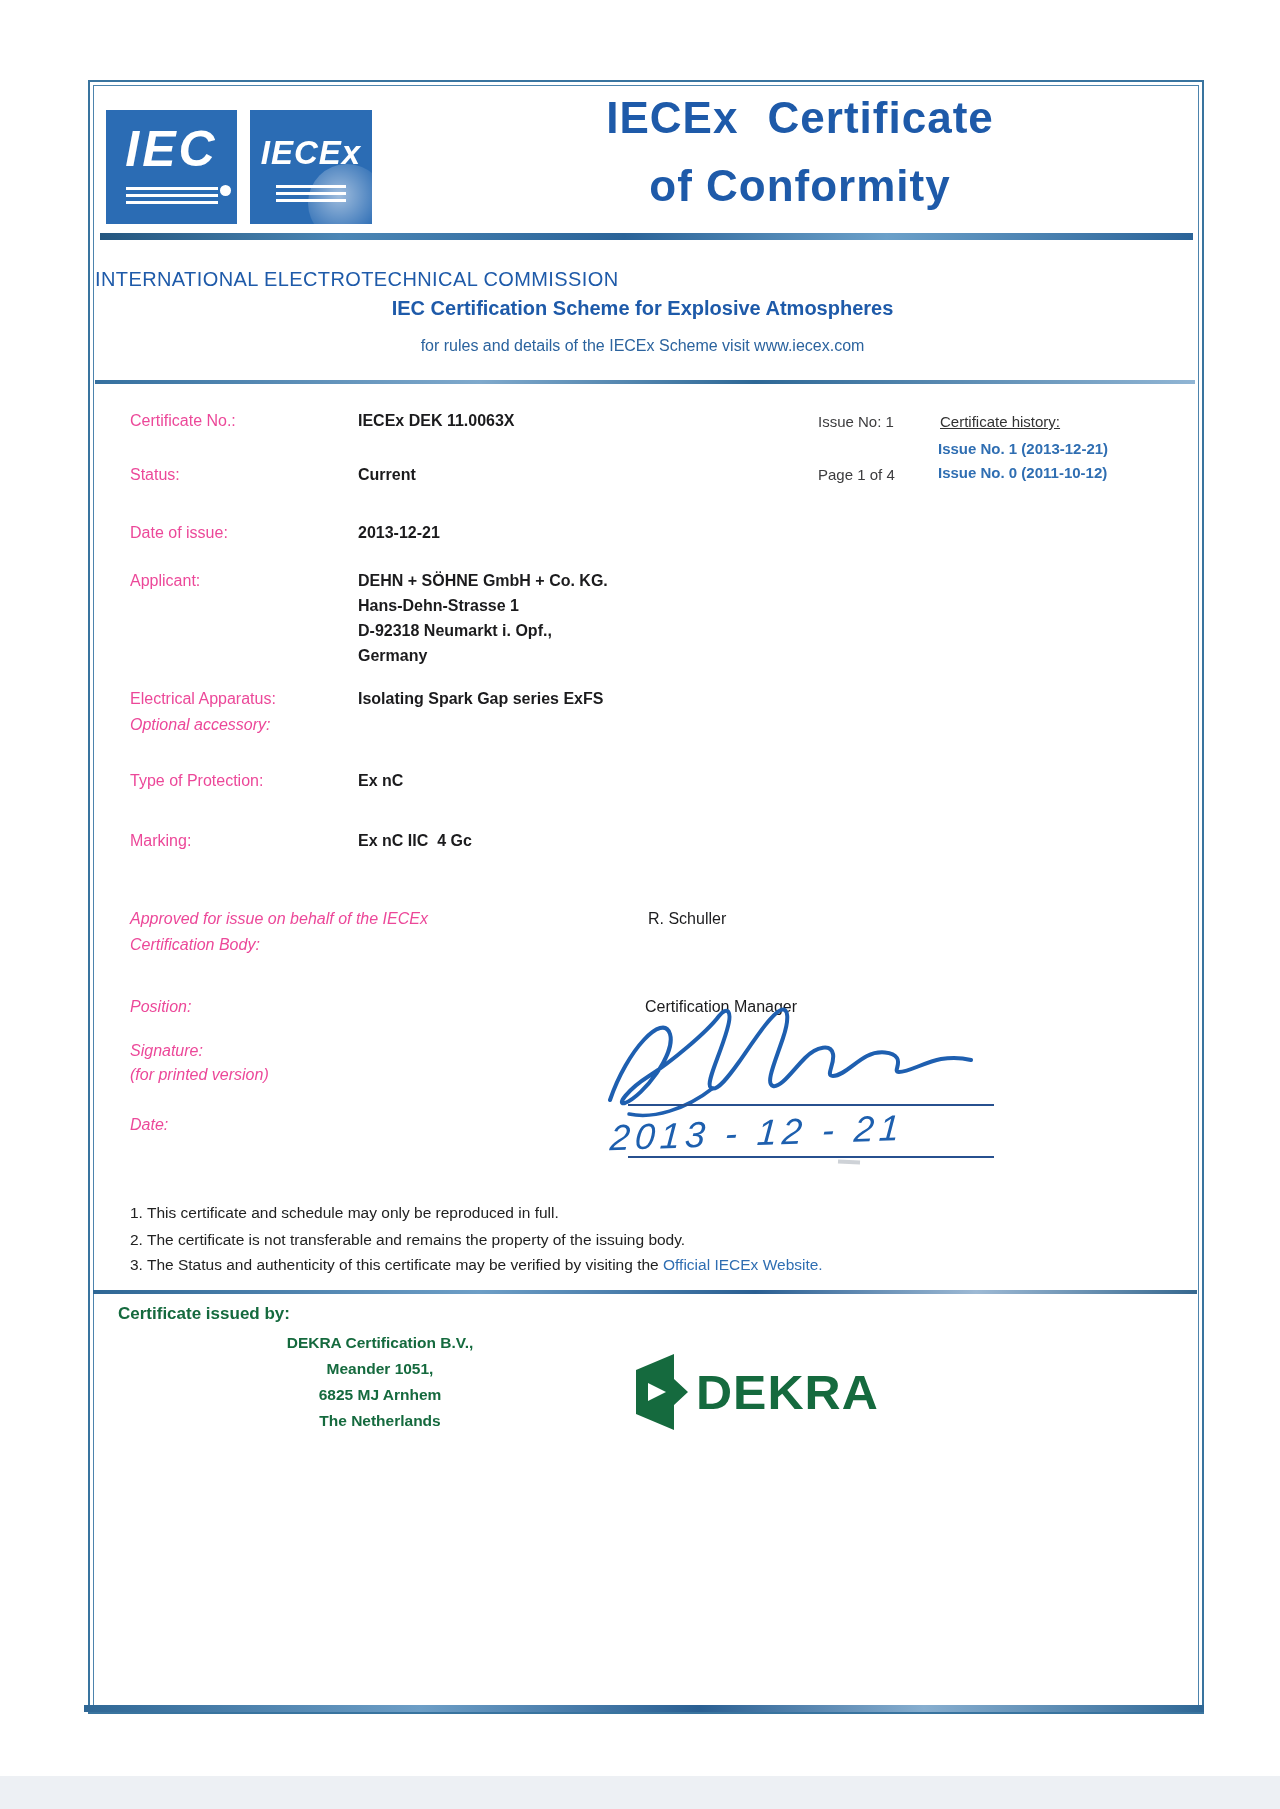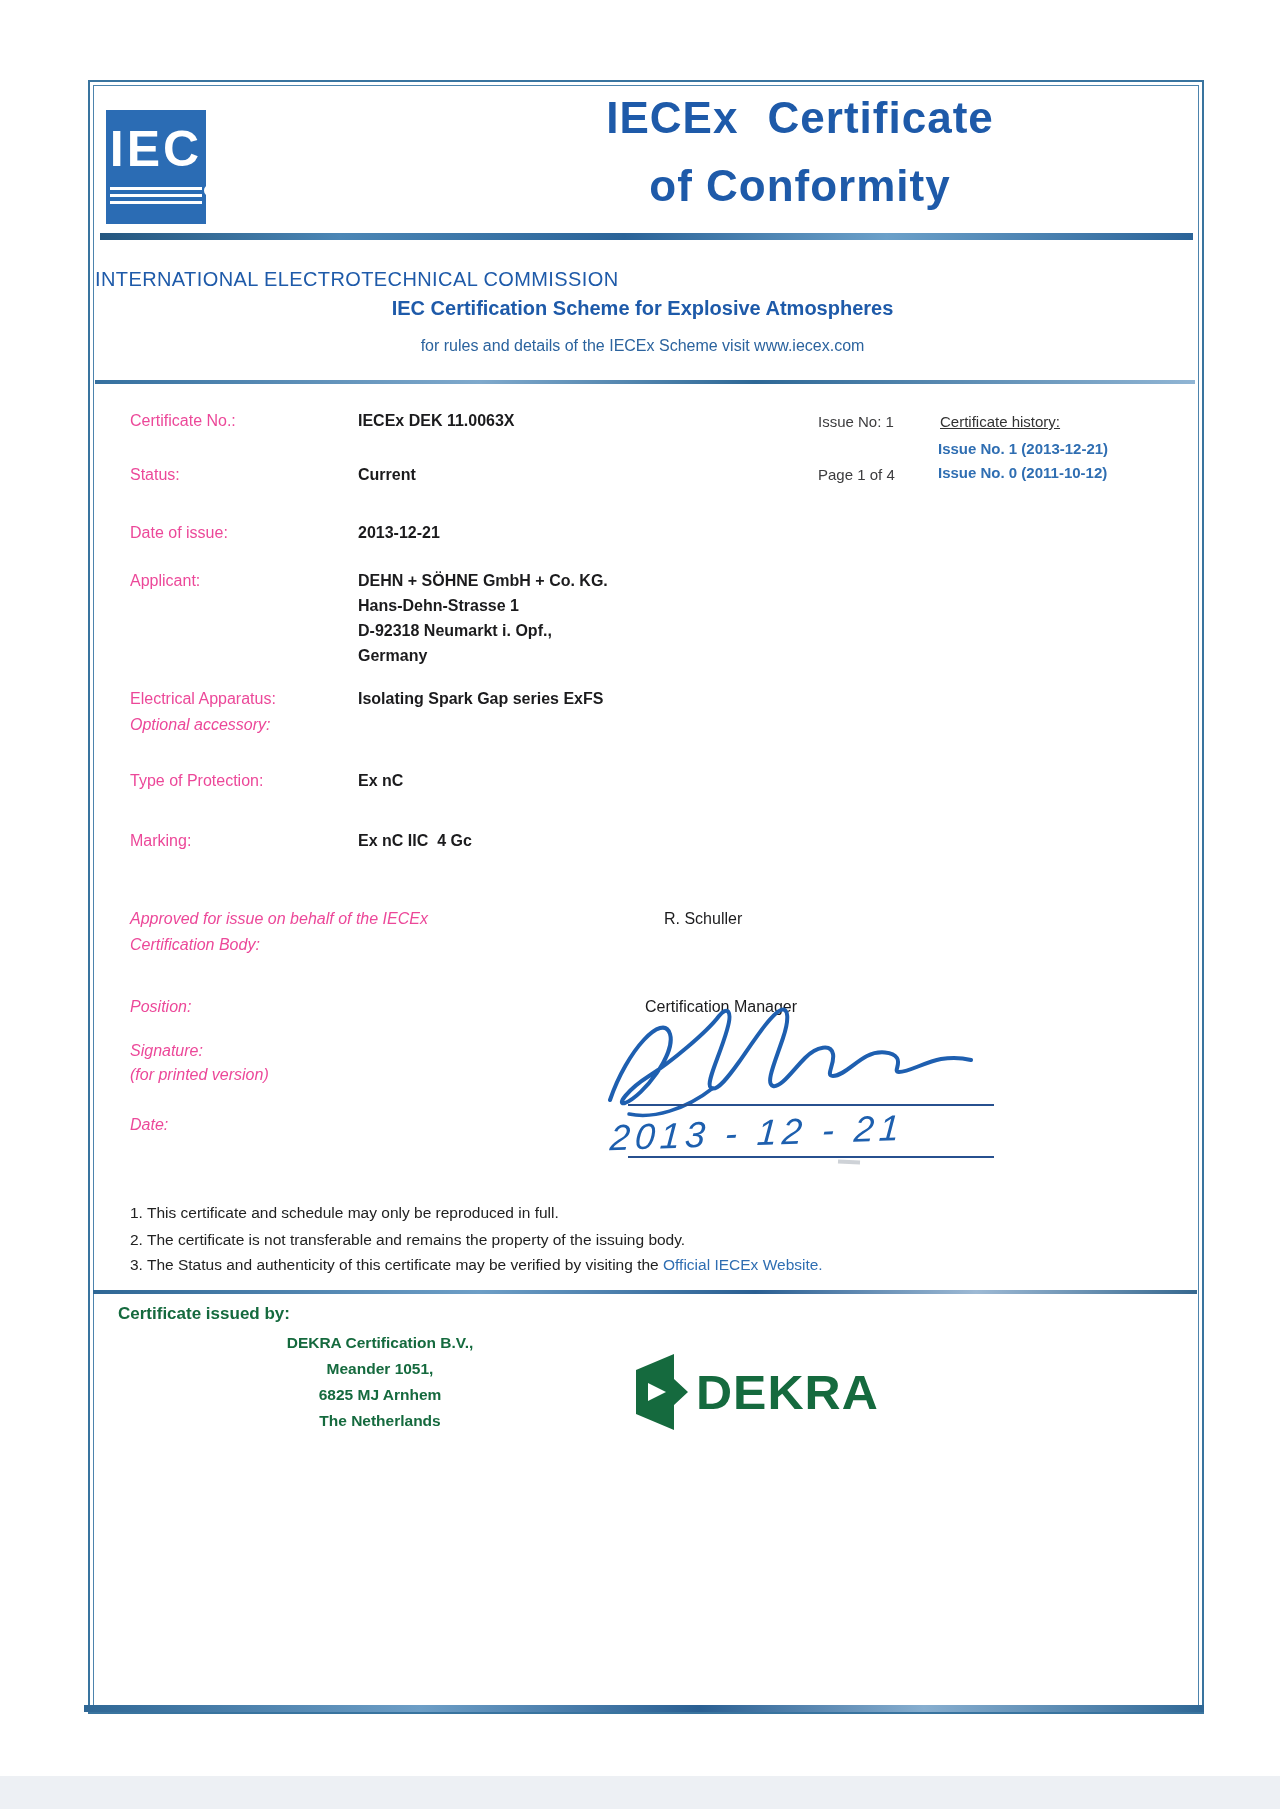--- a/index.html
+++ b/index.html
@@ -6,22 +6,22 @@
   .scan{position:relative;width:1280px;height:1809px;background:#ffffff;
         font-family:"Liberation Sans",sans-serif;overflow:hidden;color:#1b1b1d;}
   .abs{position:absolute;}
   
   .frame{position:absolute;left:88px;top:80px;width:1112px;height:1630px;
          border:2px solid #39749f;}
   .frame-inner{position:absolute;inset:3px;border:1px solid #4d84ad;}
   .frame-bottom-thick{position:absolute;left:84px;top:1705px;width:1120px;height:7px;
          background:linear-gradient(90deg,#2f6795,#6d9ec6 30%,#2a5f92 55%,#87aecf 75%,#2f6795);}
   
-  .logo-iec{position:absolute;left:106px;top:110px;width:100px;height:114px;background:#2b6cb4;
-            display:flex;flex-direction:column;align-items:center;}
+  .logo-iec{position:absolute;left:106px;top:110px;width:131px;height:114px;background:#2b6cb4;
+            display:flex;flex-direction:column;align-items:center;font-style:italic;}
   .logo-iec .t{color:#fff;font-weight:bold;font-size:50px;letter-spacing:3px;margin-top:14px;line-height:1;}
   .bars{width:92px;margin-top:9px;position:relative;}
   .bars i{display:block;height:3px;background:#fff;margin-top:4px;}
   .bars .dot{position:absolute;right:-13px;top:2px;width:11px;height:11px;border-radius:50%;background:#fff;}
   .logo-iecex{position:absolute;left:250px;top:110px;width:122px;height:114px;background:#2b6cb4;
             display:flex;flex-direction:column;align-items:center;overflow:hidden;}
   .logo-iecex .t{color:#fff;font-weight:bold;font-style:italic;font-size:33px;margin-top:26px;line-height:1;letter-spacing:1px;}
   .globe{position:absolute;right:-14px;bottom:-18px;width:78px;height:78px;border-radius:50%;
          background:radial-gradient(circle at 40% 40%, rgba(255,255,255,0.55), rgba(255,255,255,0.08) 60%, transparent 70%);}
   
@@ -76,20 +76,29 @@
 
   <div class="logo-iec">
     <span class="t">IEC</span>
     <span class="bars">
         <i></i>
         <i></i>
         <i></i>
         <span class="dot"></span>
       </span>
   </div>
+  <div class="logo-iecex">
+    <span class="t">IECEx</span>
+    <span class="bars" style="width:70px;margin-top:12px;">
+        <i></i>
+        <i></i>
+        <i></i>
+      </span>
+    <span class="globe"></span>
+  </div>
 
   <div class="title-wrap">
     <div class="title1">IECEx Certificate</div>
     <div class="title2">of Conformity</div>
   </div>
 
   <div class="rule-thick"></div>
   <div class="commission">INTERNATIONAL ELECTROTECHNICAL COMMISSION</div>
   <div class="scheme">IEC Certification Scheme for Explosive Atmospheres</div>
   <div class="rules-note">for rules and details of the IECEx Scheme visit www.iecex.com</div>
@@ -120,21 +129,21 @@
   <span class="lbl it" style="left:130px;top:716px;">Optional accessory:</span>
 
   <span class="lbl" style="left:130px;top:772px;">Type of Protection:</span>
   <span class="val" style="left:358px;top:772px;">Ex nC</span>
 
   <span class="lbl" style="left:130px;top:832px;">Marking:</span>
   <span class="val" style="left:358px;top:832px;">Ex nC IIC  4 Gc</span>
 
   <span class="lbl it" style="left:130px;top:910px;">Approved for issue on behalf of the IECEx</span>
   <span class="lbl it" style="left:130px;top:936px;">Certification Body:</span>
-  <span class="val plain" style="left:664px;top:910px;">R. Schuller</span>
+  <span class="val plain" style="left:648px;top:910px;">R. Schuller</span>
 
   <span class="lbl it" style="left:130px;top:998px;">Position:</span>
   <span class="val plain" style="left:645px;top:998px;">Certification Manager</span>
 
   <span class="lbl it" style="left:130px;top:1042px;">Signature:</span>
   <span class="lbl it" style="left:130px;top:1066px;">(for printed version)</span>
   <span class="lbl it" style="left:130px;top:1116px;">Date:</span>
 
   <svg class="abs" style="left:585px;top:1002px;" width="410" height="118" viewBox="0 0 410 118">
     <path d="M25,98 C42,48 78,10 85,32 C91,52 58,94 40,101 C31,104 42,88 64,74

